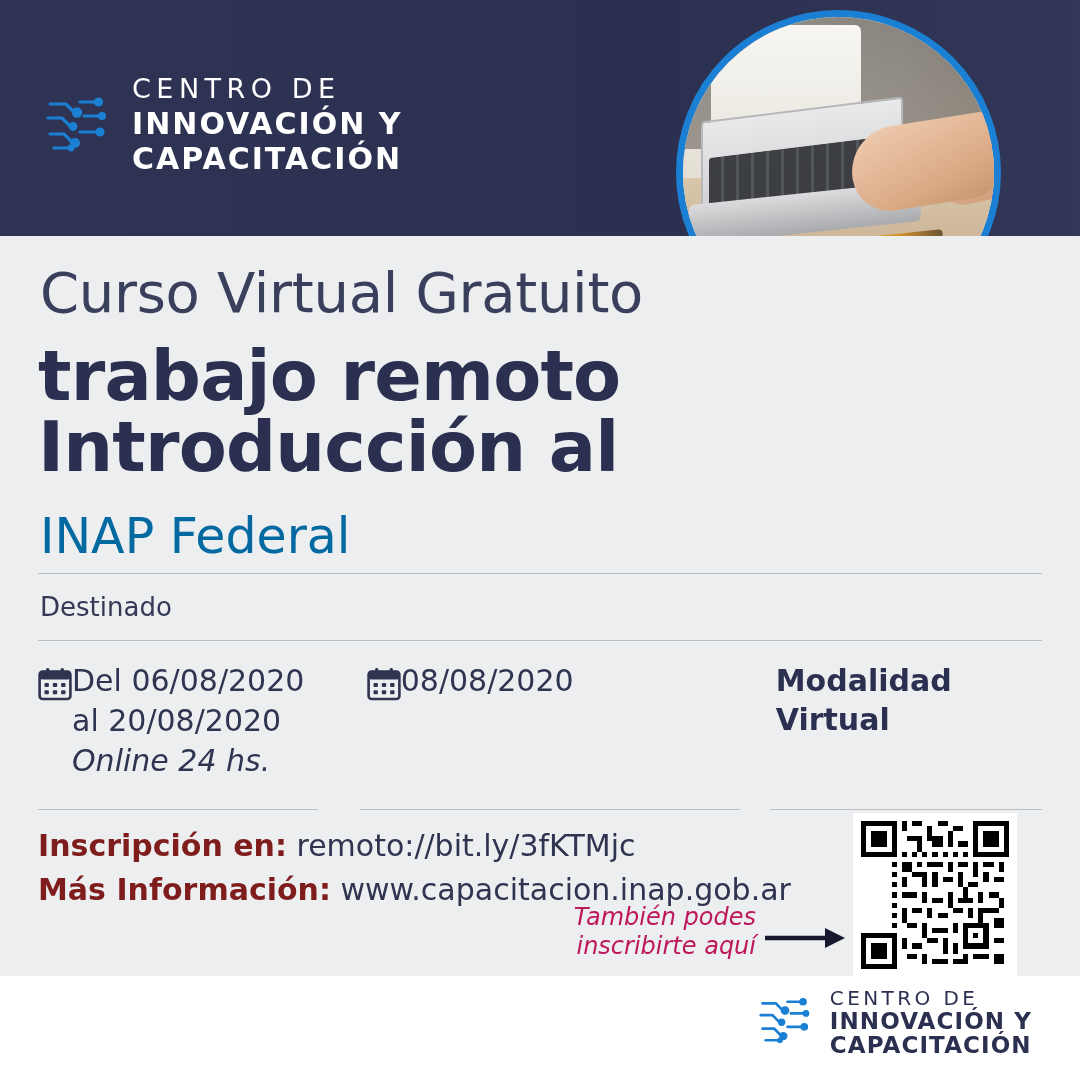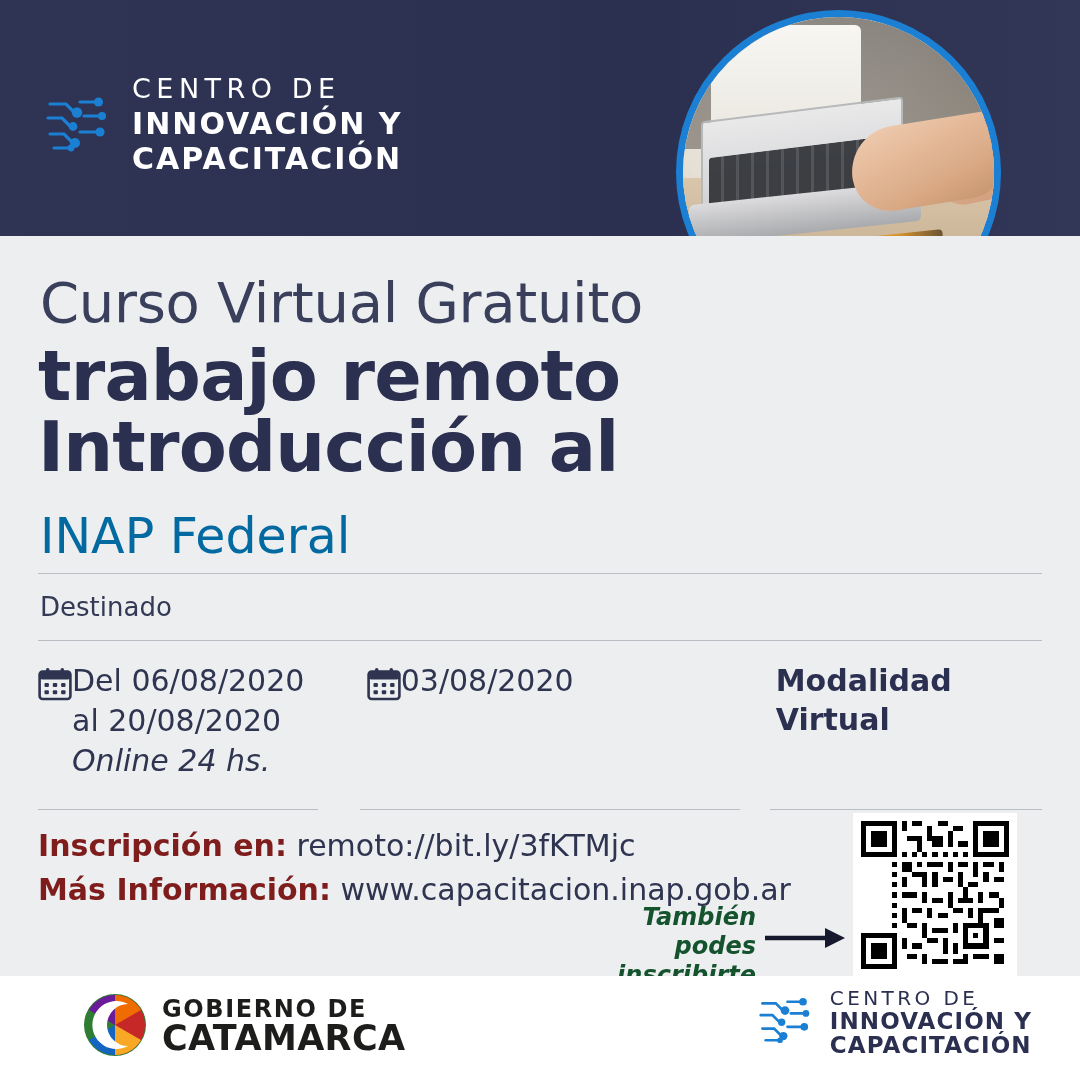--- a/index.html
+++ b/index.html
@@ -160,21 +160,21 @@
 
   
   .body-area {
     position: absolute;
     left: 0; top: 236px;
     width: 1080px; height: 740px;
     background: #eceef0;
   }
   .pretitle {
     position: absolute;
-    left: 40px; top: 34px;
+    left: 40px; top: 24px;
     font-size: 56px;
     color: #3a3f5c;
     font-weight: 400;
     letter-spacing: -0.3px;
   }
   .title {
     position: absolute;
     left: 38px; top: 105px;
     font-size: 70px;
     font-weight: 700;
@@ -265,22 +265,22 @@
     width: 148px; height: 148px;
     display: block;
   }
   .qr-caption {
     position: absolute;
     left: 556px; top: 903px;
     width: 200px;
     text-align: right;
     font-size: 24px;
     font-style: italic;
-    font-weight: 700;
-    color: #14532d;
+    font-weight: 400;
+    color: #be185d;
     line-height: 1.2;
   }
   .arrow {
     position: absolute;
     left: 763px; top: 925px;
   }
 
   
   .footer {
     position: absolute;
@@ -427,21 +427,21 @@
                 <rect x="6.5" y="16" width="4.4" height="4" rx="1"></rect>
                 <rect x="14.8" y="16" width="4.4" height="4" rx="1"></rect>
                 <rect x="23.1" y="16" width="4.4" height="4" rx="1"></rect>
                 <rect x="6.5" y="23.2" width="4.4" height="4" rx="1"></rect>
                 <rect x="14.8" y="23.2" width="4.4" height="4" rx="1"></rect>
                 <rect x="23.1" y="23.2" width="4.4" height="4" rx="1"></rect>
               </g>
             </svg>
           </span>
           <div class="cell-text">
-            <div>03/08/2020</div>
+            <div>08/08/2020</div>
           </div>
         </div>
       </div>
 
       <div class="col col-3">
         <div class="modality">
           <div>Modalidad Virtual</div>
         </div>
       </div>
 
@@ -581,37 +581,20 @@
           <rect x="22" y="26" width="3" height="1"></rect>
         <rect x="26" y="26" width="2" height="2"></rect>
         <rect x="20" y="13" width="1" height="2"></rect>
           <rect x="23" y="17" width="1" height="3"></rect>
       </g>
     </svg>
   </div>
 
   <div class="footer">
 
-    <div class="gob-logo">
-      <span>
-        <svg width="66" height="70" viewBox="0 0 66 70">
-          <circle cx="33" cy="35" r="31" fill="#2e7d32"></circle>
-          <path d="M33 5 a30 30 0 0 1 0 60 z" fill="#c62828"></path>
-          <path d="M33 5 a30 30 0 0 1 26 15 l-26 15 z" fill="#ef6c00"></path>
-          <path d="M33 65 a30 30 0 0 1 -26 -15 l26 -15 z" fill="#1565c0"></path>
-          <path d="M7 20 a30 30 0 0 1 26 -15 l0 30 z" fill="#6a1b9a"></path>
-          <path d="M33 35 l26 15 a30 30 0 0 1 -26 15 z" fill="#f9a825"></path>
-          <path d="M46 14 a24 24 0 1 0 0 42 a18 18 0 1 1 0 -42 z" fill="#ffffff"></path>
-        </svg>
-      </span>
-      <div class="gob-text">
-        <div class="gob-line1">GOBIERNO DE</div>
-        <div class="gob-line2">CATAMARCA</div>
-      </div>
-    </div>
 
     <div class="cic-footer">
       <span>
         <svg width="62" height="62" viewBox="0 0 74 74">
           <g fill="none" stroke="#1b80d4" stroke-width="3.2" stroke-linecap="round">
             <path d="M10 16 L26 16 L34 24"></path>
             <path d="M8 30 L22 30 L30 38"></path>
             <path d="M10 46 L24 46 L32 54"></path>
             <path d="M14 60 L28 60"></path>
             <path d="M40 14 L54 14"></path>

